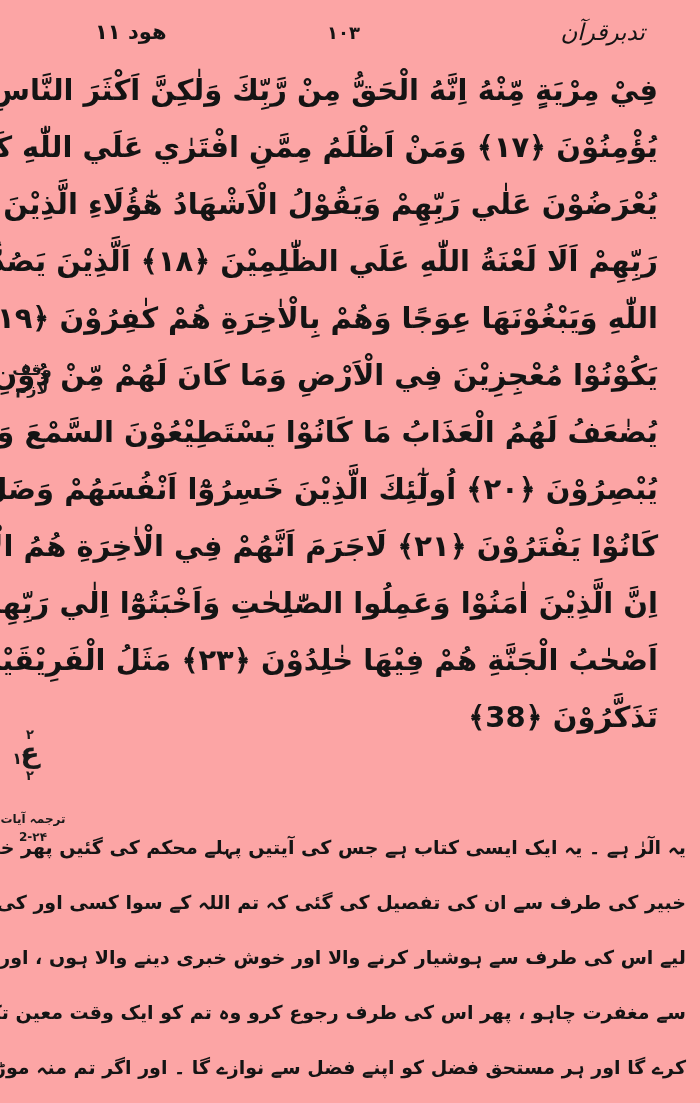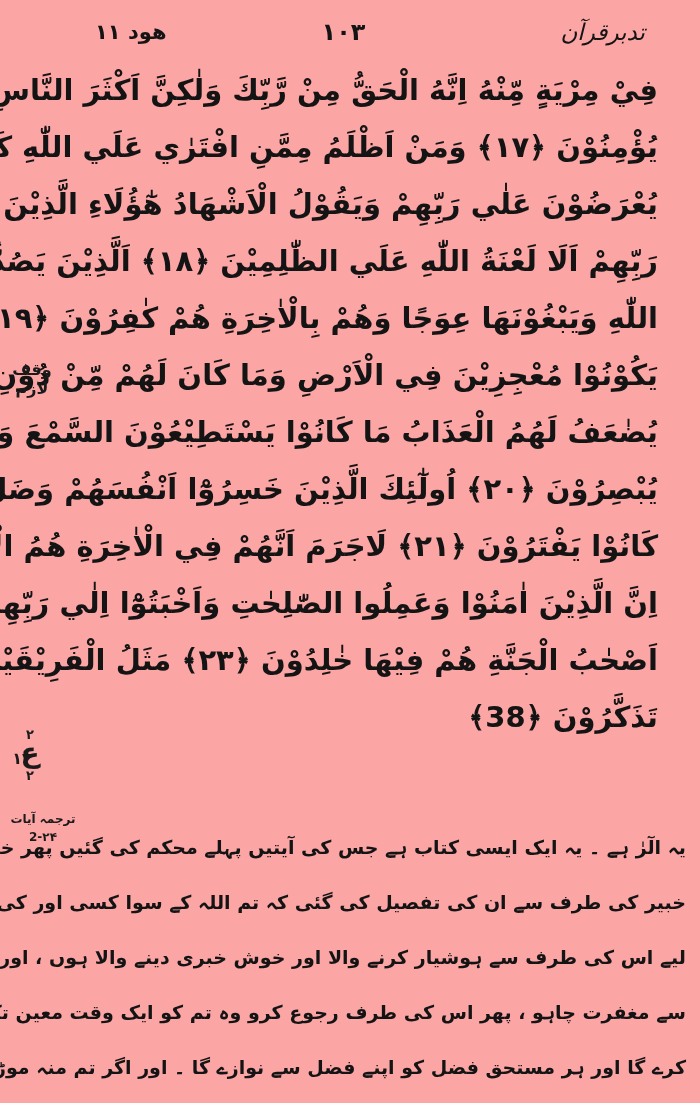--- a/index.html
+++ b/index.html
@@ -14,21 +14,21 @@
   }
   
   .header{
     position:absolute;top:12px;left:0;right:0;
     height:40px;
     display:flex;flex-direction:row;justify-content:space-between;align-items:center;
     padding:0 55px 0 95px;
     direction:ltr;
   }
   .surah-title{font-size:21px;font-weight:bold;direction:rtl;}
-  .page-number{font-size:24px;font-weight:bold;transform:translateX(-20px);}
+  .page-number{font-size:18px;font-weight:bold;transform:translateX(-20px);}
   .book-title{font-size:23px;font-weight:normal;direction:rtl;font-style:italic;}
   
   .quran{
     position:absolute;top:62px;left:52px;width:606px;
     direction:rtl;
   }
   .q-line{
     height:57px;line-height:57px;
     font-size:29px;font-weight:bold;
     white-space:nowrap;
@@ -40,21 +40,21 @@
   .margin-note{
     position:absolute;direction:rtl;text-align:center;
     font-weight:bold;color:#1a1a1a;
   }
   .waqf-note{left:0;top:360px;width:64px;font-size:16px;}
   .ruku{left:12px;top:728px;width:36px;display:flex;flex-direction:column;align-items:center;line-height:1;}
   .ruku-top{font-size:13px;}
   .ruku-ain{font-size:28px;margin-top:-2px;}
   .ruku-mid{font-size:16px;margin-top:-16px;transform:translateX(-8px);}
   .ruku-bottom{font-size:13px;margin-top:2px;}
-  .trans-note{left:10px;top:810px;width:66px;font-size:12px;line-height:1.5;}
+  .trans-note{left:0;top:810px;width:66px;font-size:12px;line-height:1.5;}
   
   .urdu{
     position:absolute;top:820px;left:46px;width:640px;
     direction:rtl;
   }
   .u-line{
     height:55px;line-height:55px;
     font-size:19px;font-weight:bold;
     white-space:nowrap;
     text-align:justify;text-align-last:justify;

